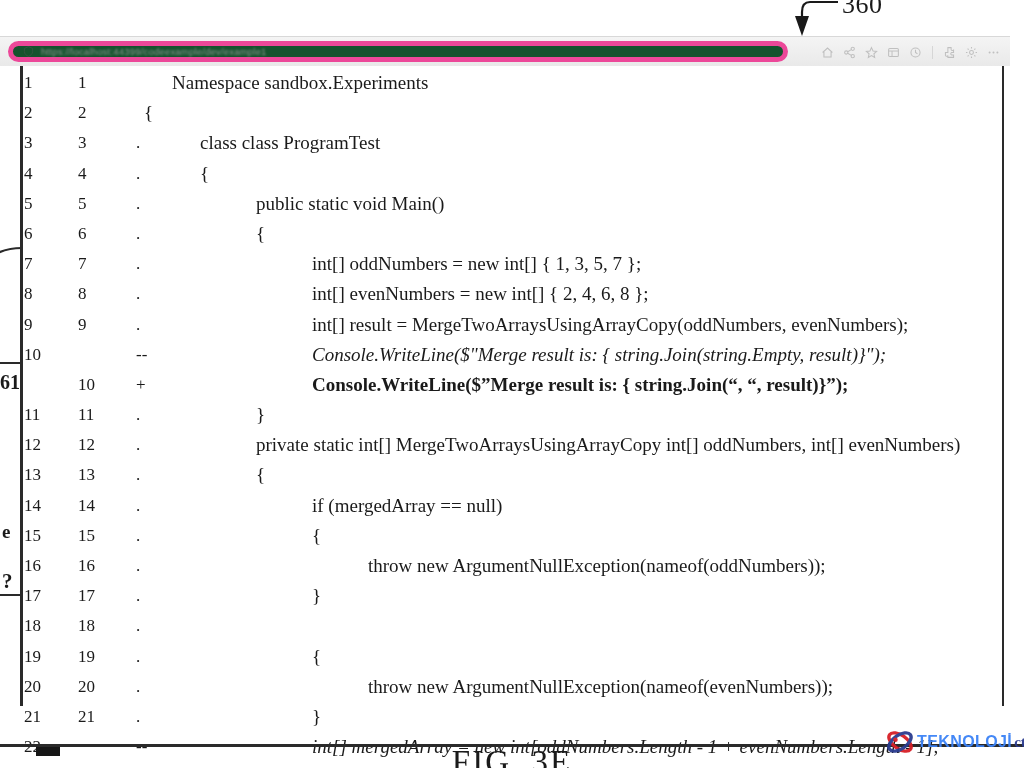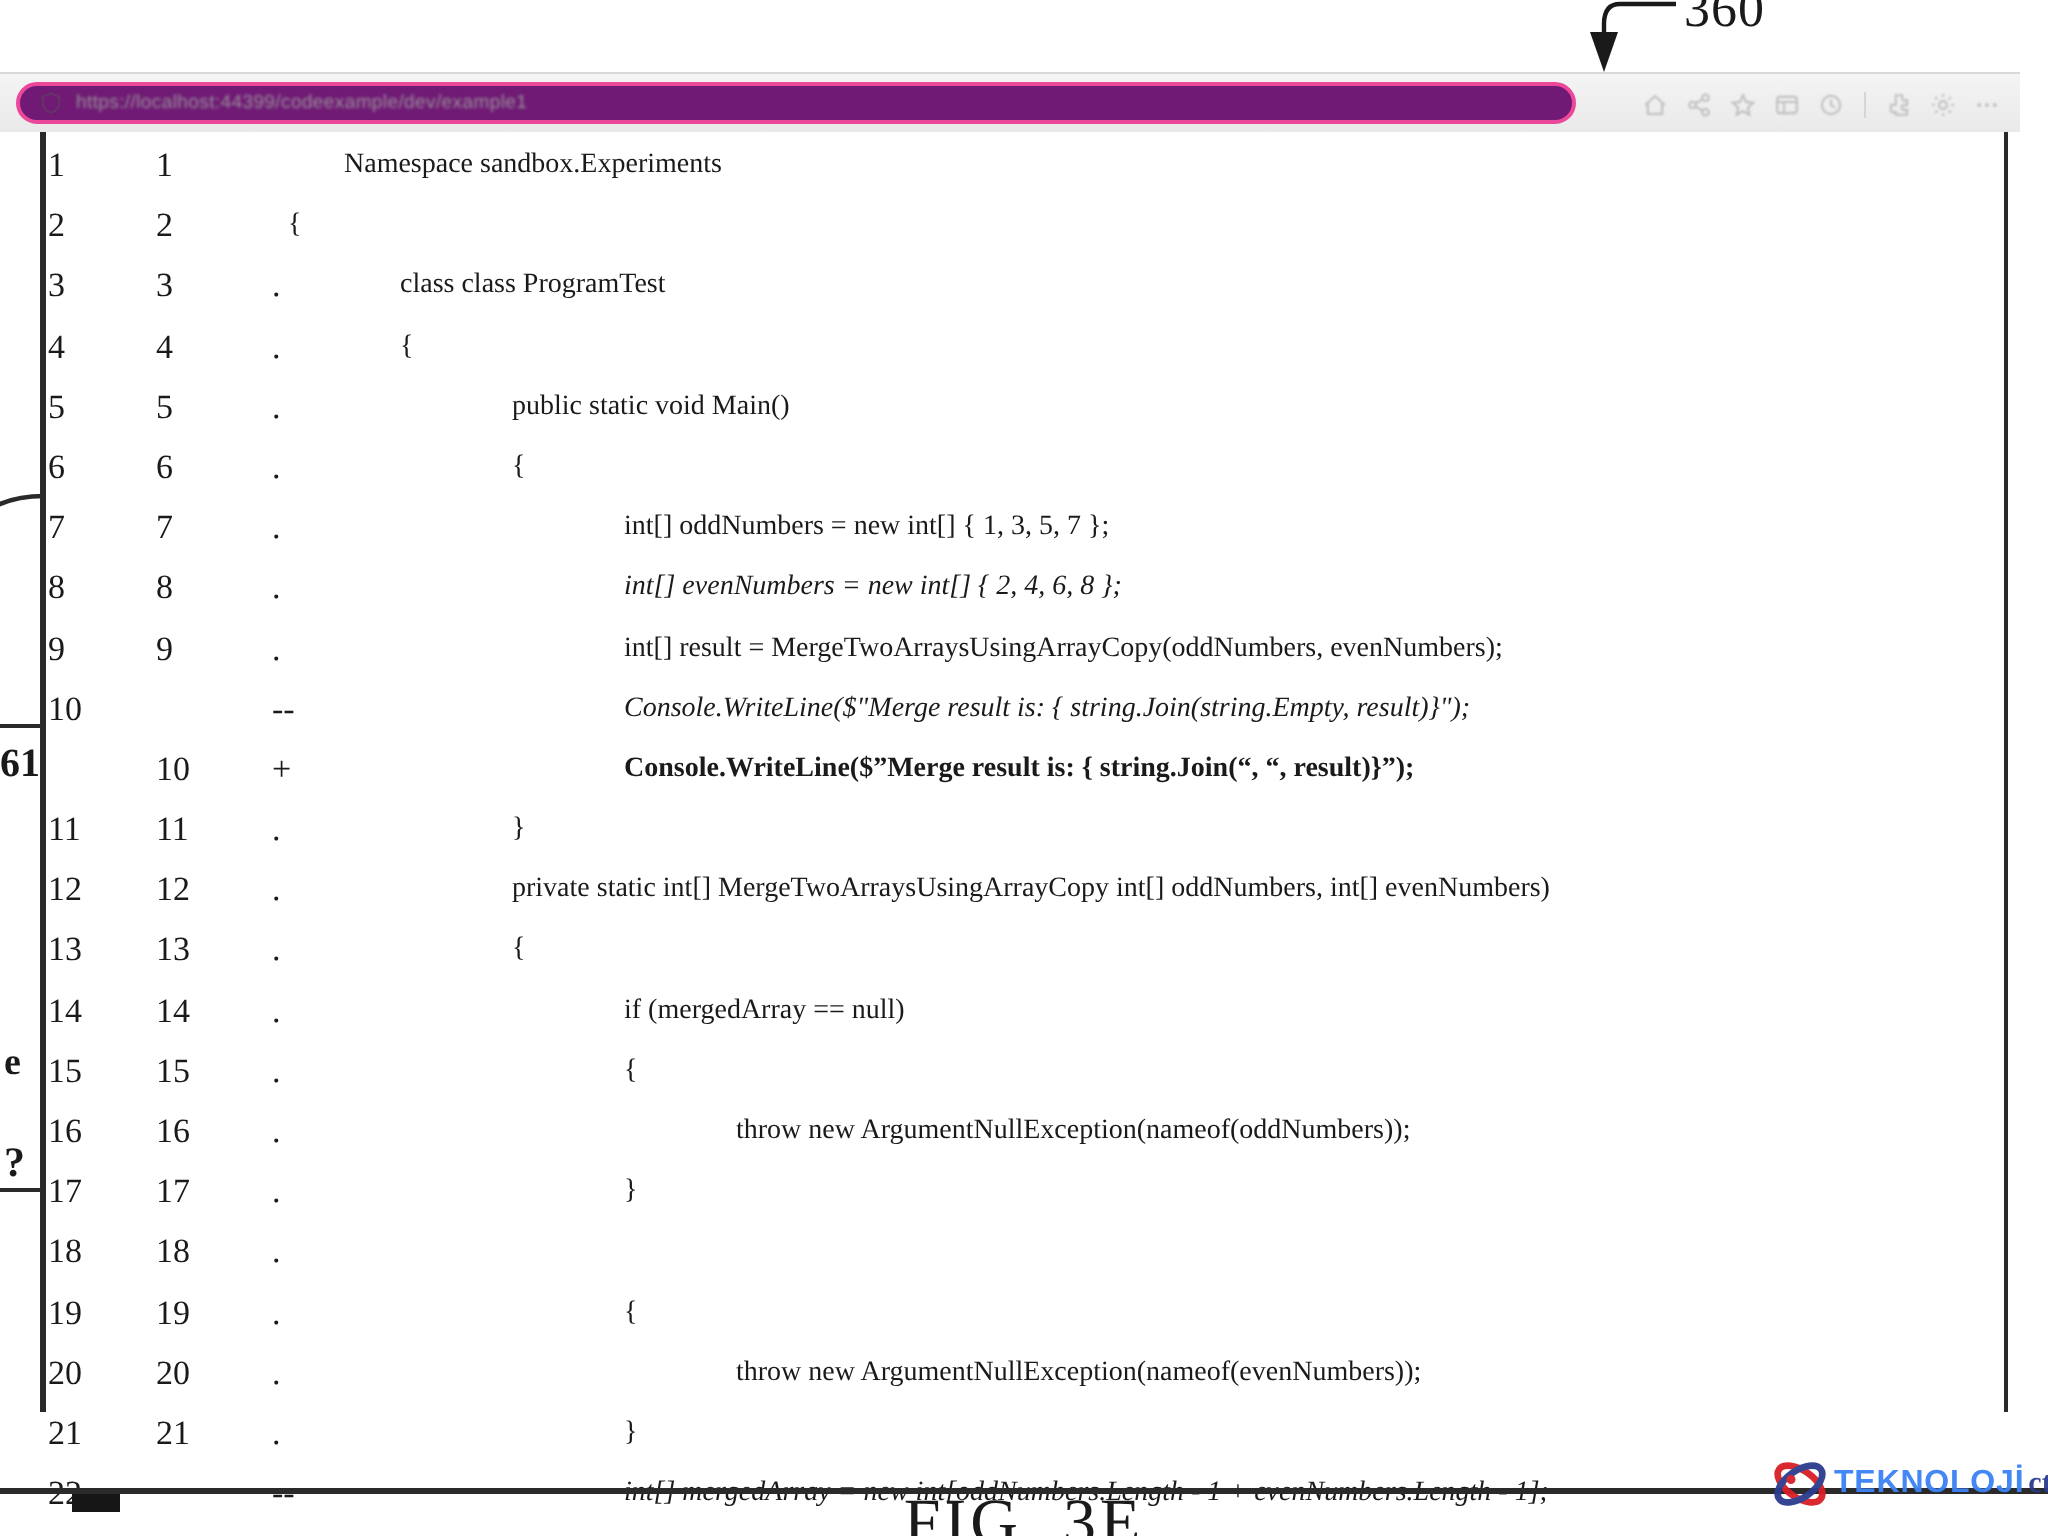--- a/index.html
+++ b/index.html
@@ -53,22 +53,22 @@
     width: 1010px; height: 30px;
     background: linear-gradient(#f4f4f4, #e9e9e9);
   }
 
   #url-bar {
     position: absolute;
     left: 8px;
     top: 4px;
     width: 780px;
     height: 21px;
-    background: #701a75;
-    border: 2px solid #ec4899;
+    background: #14532d;
+    border: 5px solid #ec4899;
     border-radius: 11px;
     display: flex;
     align-items: center;
     gap: 7px;
     padding: 0 10px;
     box-sizing: border-box;
   }
   #url-bar .site-icon {
     width: 11px; height: 11px;
     flex: 0 0 auto;
@@ -180,21 +180,21 @@
     position: absolute;
     left: 112px;
     width: 22px;
     font-size: 17px;
     text-align: left;
     font-family: "Liberation Serif", serif;
   }
   .c-text {
     position: absolute;
     left: 120px;
-    font-size: 14px;
+    font-size: 19px;
     font-family: "Liberation Serif", serif;
     white-space: pre;
     text-align: center;
   }
   .code-row.removed .c-text { font-style: italic; }
   .code-row.added   .c-text { font-weight: bold; }
   .code-row.added .c-new,
   .code-row.added .c-mark { font-weight: normal; }
 
   
@@ -376,21 +376,21 @@
       <div class="code-row">
         <span class="c-old">7</span>
         <span class="c-new">7</span>
         <span class="c-mark">.</span>
         <span class="c-text" style="left: 288px;">int[] oddNumbers = new int[] { 1, 3, 5, 7 };</span>
       </div>
       <div class="code-row">
         <span class="c-old">8</span>
         <span class="c-new">8</span>
         <span class="c-mark">.</span>
-        <span class="c-text" style="left: 288px; font-style: italic;">int[] evenNumbers = new int[] { 2, 4, 6, 8 };</span>
+        <span class="c-text" style="left: 288px;">int[] evenNumbers = new int[] { 2, 4, 6, 8 };</span>
       </div>
       <div class="code-row">
         <span class="c-old">9</span>
         <span class="c-new">9</span>
         <span class="c-mark">.</span>
         <span class="c-text" style="left: 288px;">int[] result = MergeTwoArraysUsingArrayCopy(oddNumbers, evenNumbers);</span>
       </div>
       <div class="code-row removed">
         <span class="c-old">10</span>
         <span class="c-new"></span>

